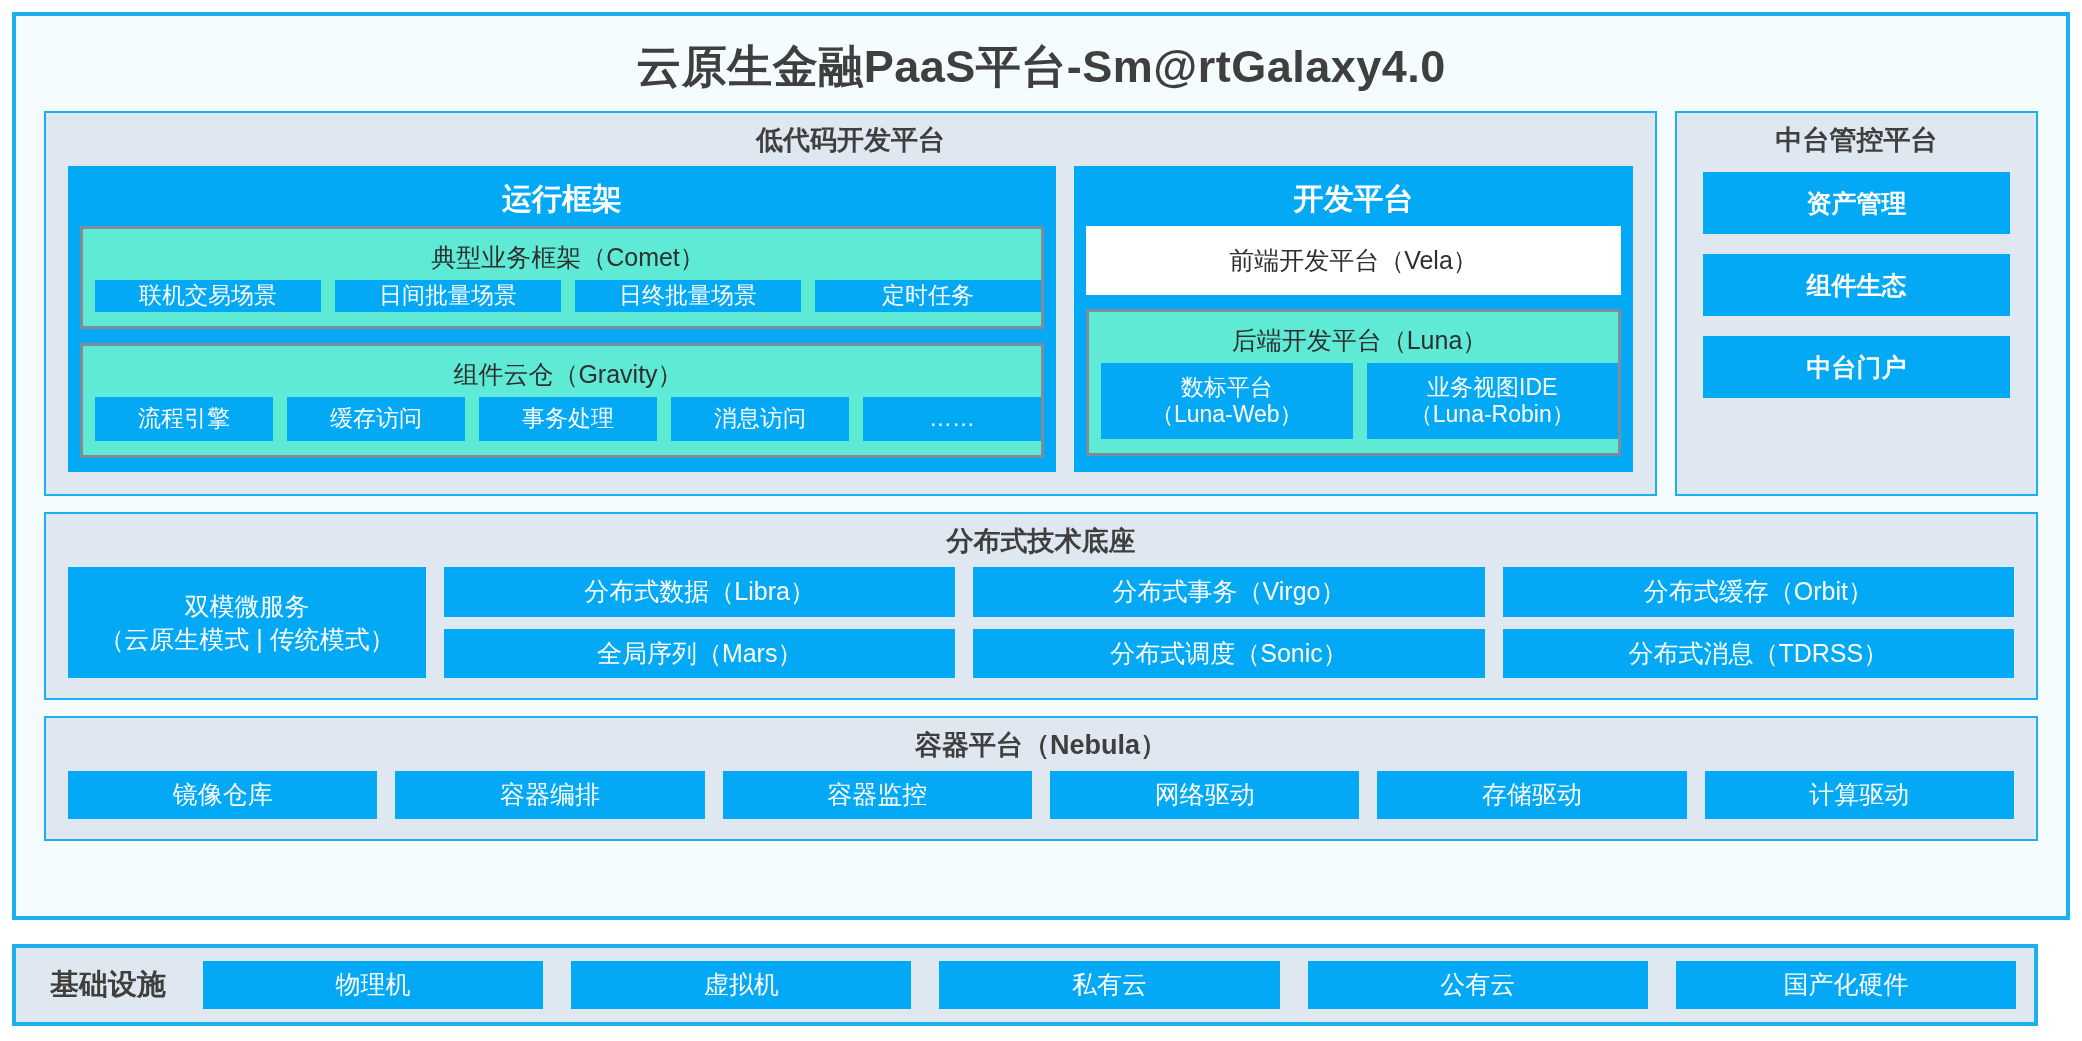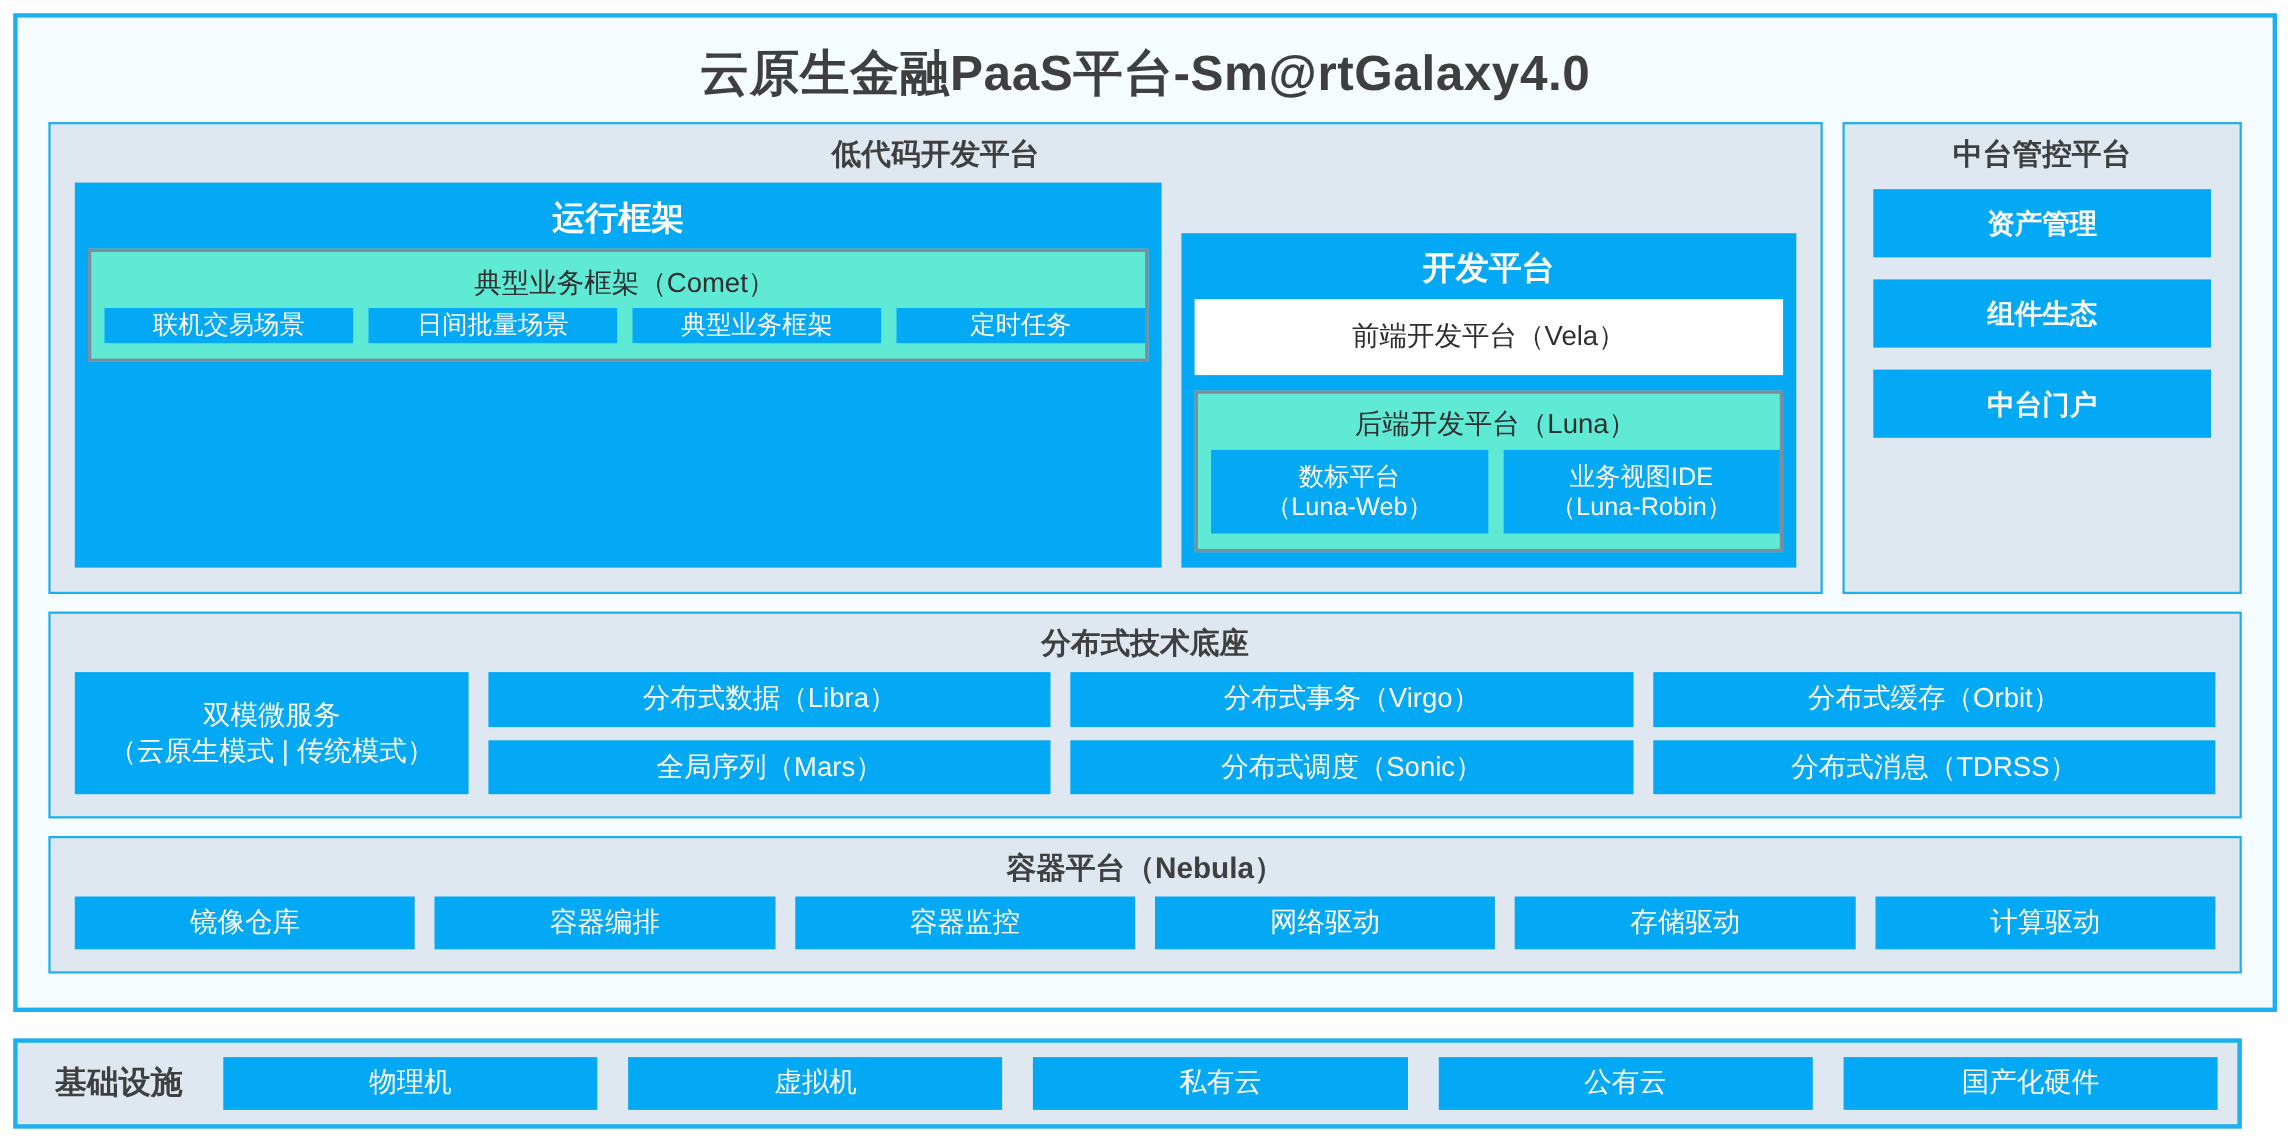--- a/index.html
+++ b/index.html
@@ -46,21 +46,21 @@
   .lowcode-body{display:flex;gap:18px;padding:0 22px 22px 22px;}
 
   
   .bluecard{background:#03a9f4;padding:10px 12px 14px 12px;}
   .bluecard-title{
     text-align:center;color:#ffffff;font-size:30px;font-weight:bold;
     padding:8px 0 12px 0;line-height:1;
   }
 
   .runtime{flex:0 0 988px;}
-  .devplat{flex:1;margin-top:46px;}
+  .devplat{flex:1;}
 
   
   .whitecard{
     background:#5eead4;border:3px solid #7e8c9b;padding:10px 0 14px 12px;
   }
   .whitecard + .whitecard{margin-top:14px;}
   .whitecard-title{
     text-align:center;font-size:25px;color:#2f2f2f;padding:6px 0 10px 0;line-height:1;
   }
 
@@ -130,25 +130,35 @@
         <div class="lowcode-body">
 
           <div class="bluecard runtime">
             <div class="bluecard-title">运行框架</div>
 
             <div class="whitecard">
               <div class="whitecard-title">典型业务框架（Comet）</div>
               <div class="chiprow comet-row">
                 <div class="chip">联机交易场景</div>
                 <div class="chip">日间批量场景</div>
-                <div class="chip">典型业务框架</div>
+                <div class="chip">日终批量场景</div>
                 <div class="chip">定时任务</div>
               </div>
             </div>
 
+            <div class="whitecard">
+              <div class="whitecard-title">组件云仓（Gravity）</div>
+              <div class="chiprow gravity-row">
+                <div class="chip">流程引擎</div>
+                <div class="chip">缓存访问</div>
+                <div class="chip">事务处理</div>
+                <div class="chip">消息访问</div>
+                <div class="chip">……</div>
+              </div>
+            </div>
           </div>
 
           <div class="bluecard devplat">
             <div class="bluecard-title">开发平台</div>
 
             <div class="vela">前端开发平台（Vela）</div>
 
             <div class="whitecard luna">
               <div class="whitecard-title">后端开发平台（Luna）</div>
               <div class="chiprow">

